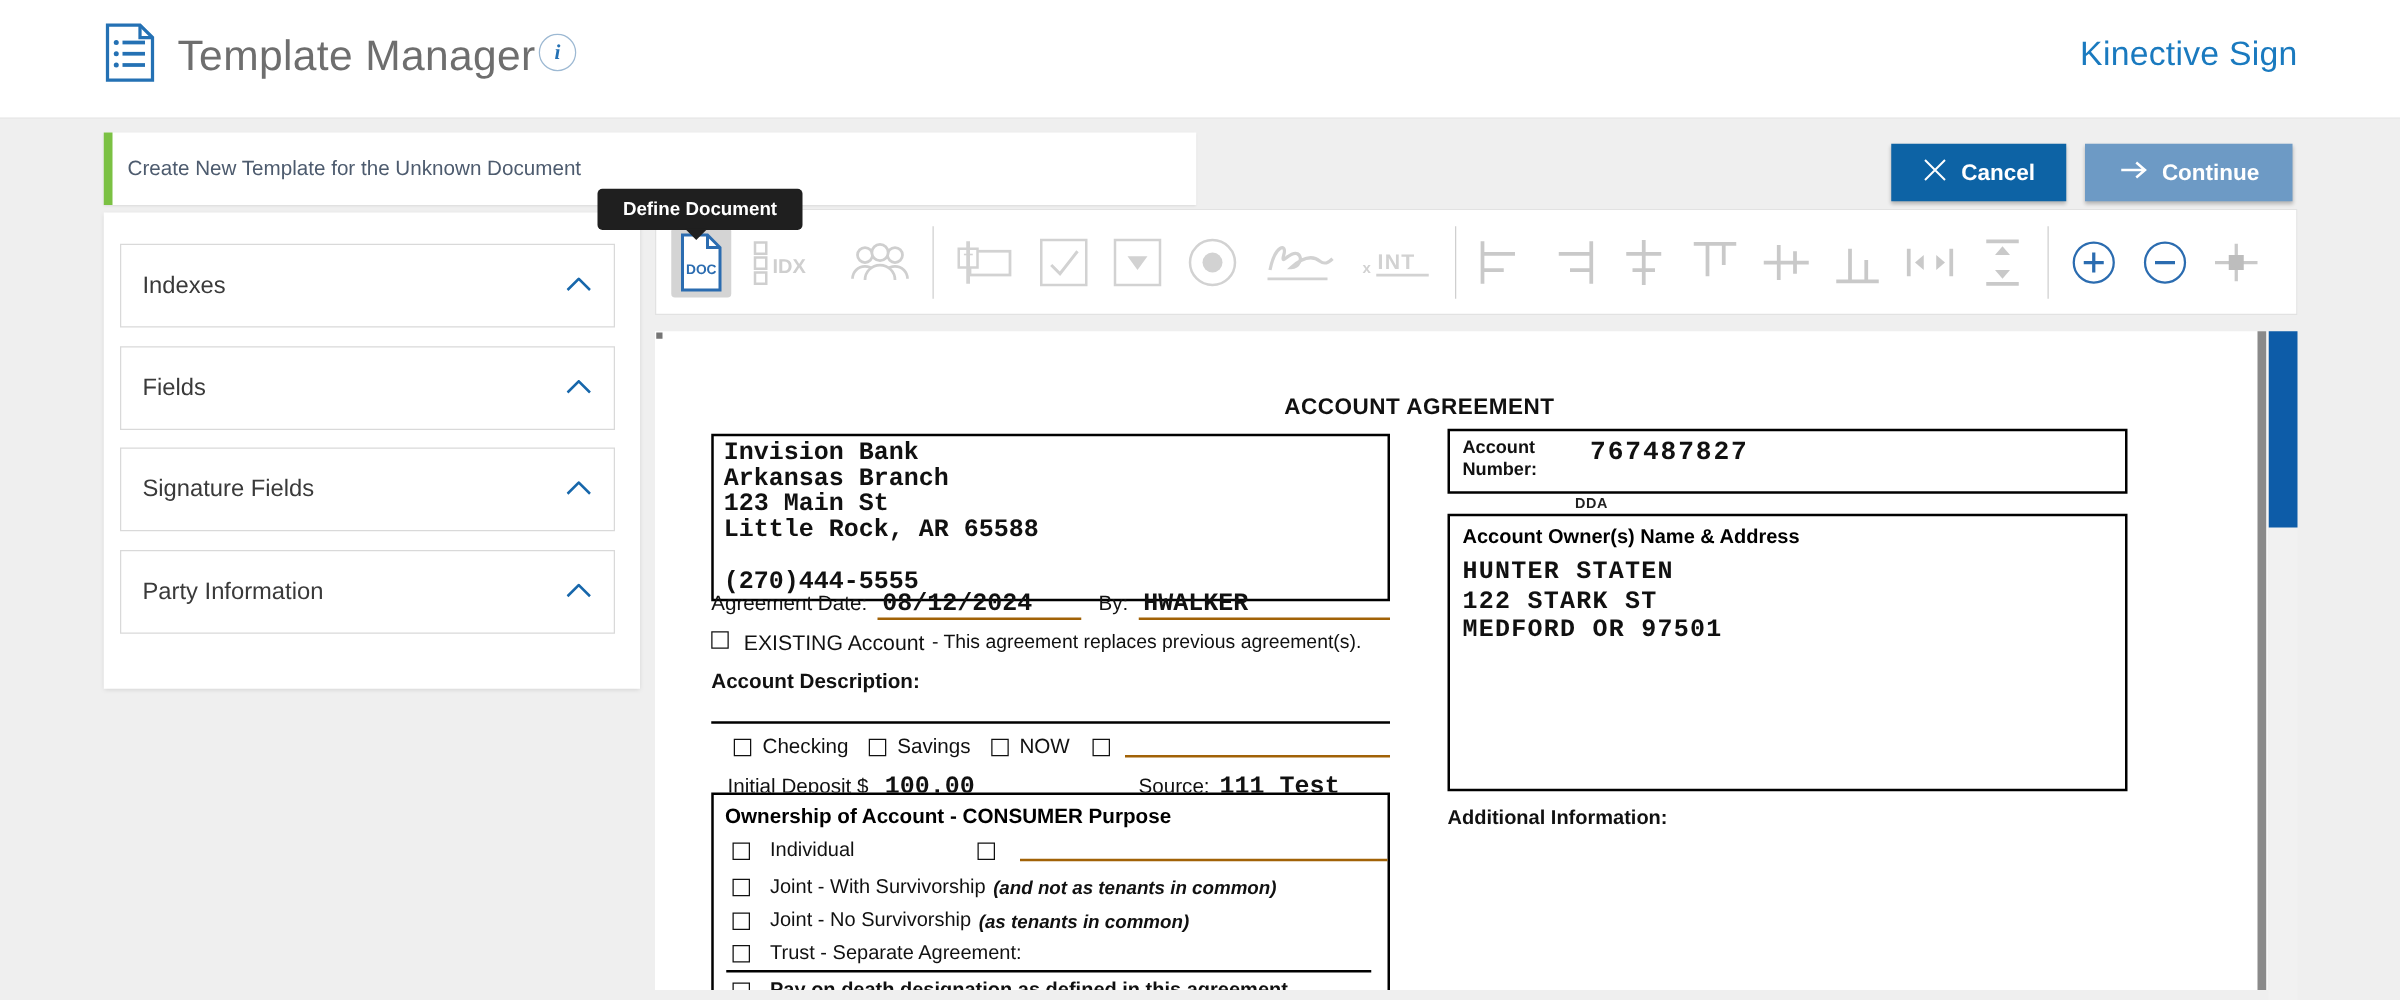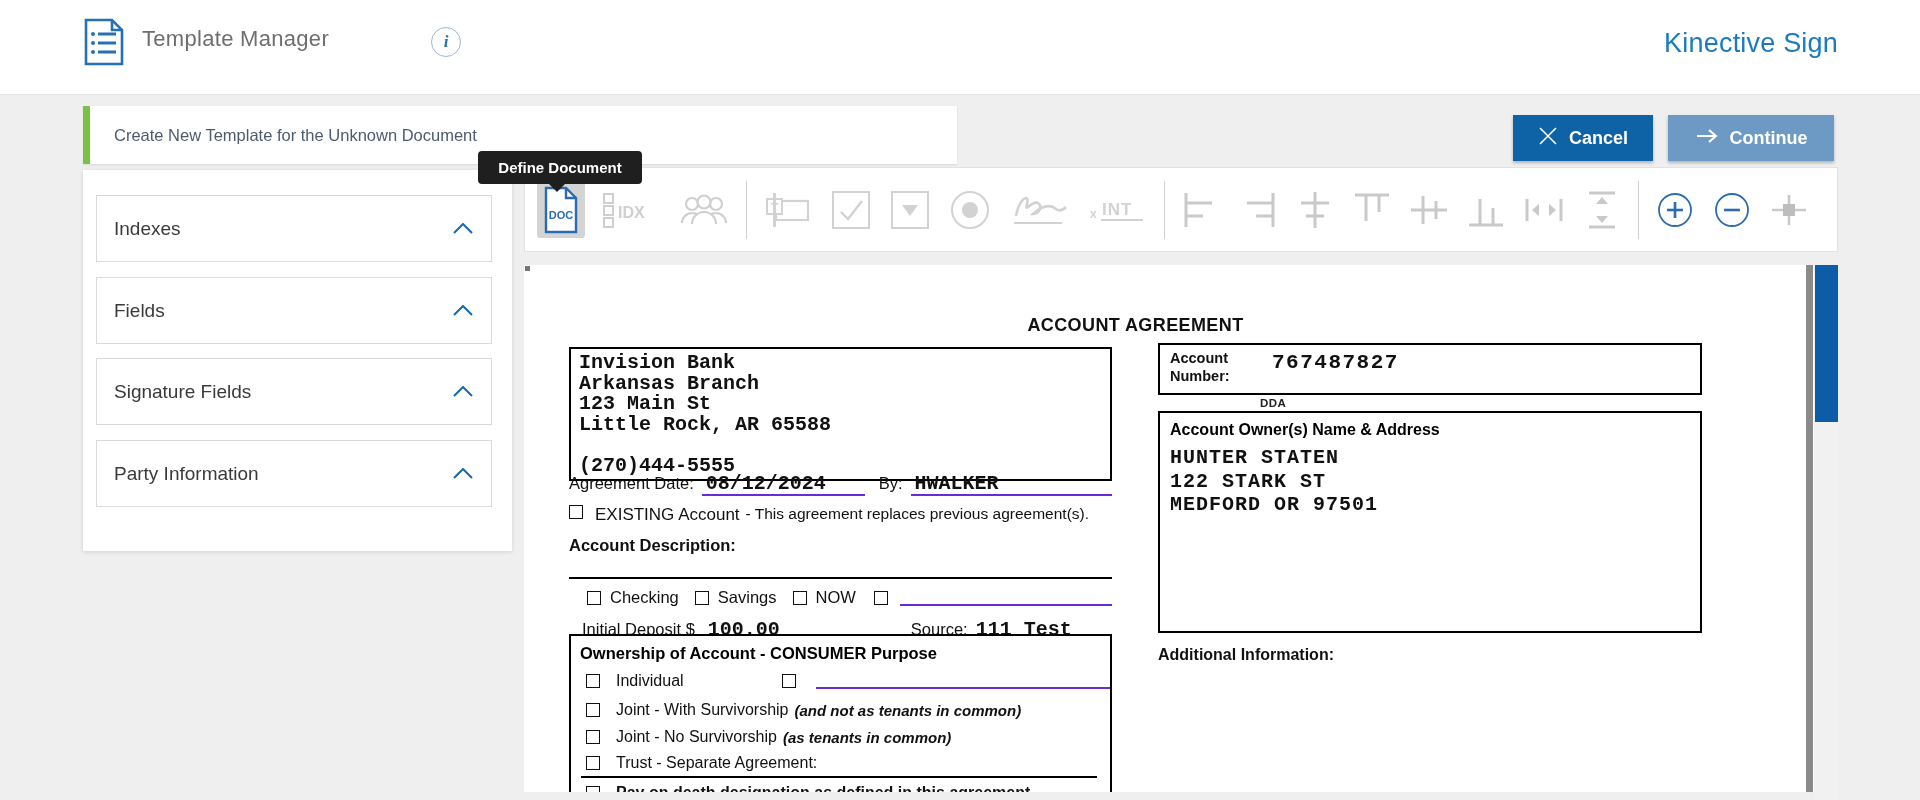--- a/index.html
+++ b/index.html
@@ -3,30 +3,30 @@
 <meta charset="utf-8">
 <style>
   * { margin:0; padding:0; box-sizing:border-box; }
   html,body { width:1920px; height:800px; overflow:hidden; }
   body { background:#efefef; font-family:"Liberation Sans", sans-serif; position:relative; }
 
   
   .header { position:absolute; left:0; top:0; width:1920px; height:95px; background:#ffffff;
             border-bottom:1px solid #e3e3e3; }
   .logo { position:absolute; left:83px; top:17px; }
-  .app-title { position:absolute; left:142px; top:26px; font-size:22px; color:#6e6e6e; letter-spacing:.3px; }
+  .app-title { position:absolute; left:142px; top:26px; font-size:34px; color:#6e6e6e; letter-spacing:.3px; }
   .info-btn { position:absolute; left:431px; top:27px; width:30px; height:30px; border-radius:50%;
               border:1.5px solid #9db9d3; background:#fff; color:#2471b4;
               font-family:"Liberation Serif", serif; font-style:italic; font-weight:bold; font-size:17px;
               display:flex; align-items:center; justify-content:center; cursor:pointer; }
   .brand { position:absolute; right:82px; top:28px; font-size:27px; color:#1a7abf; letter-spacing:.2px; }
 
   
   .crumb-strip { position:absolute; left:83px; top:106px; width:874px; height:58px; background:#fff;
-                 box-shadow:0 1px 2px rgba(0,0,0,.10); display:flex; align-items:center;gap:12px; }
+                 box-shadow:0 1px 2px rgba(0,0,0,.10); display:flex; align-items:center; }
   .crumb-green { width:7px; height:58px; background:#7bc143; flex:none; }
   .crumb-text { margin-left:12px; font-size:16.5px; color:#4d5b6e; }
   .btn { position:absolute; top:115px; height:46px; border:none; color:#fff; font-size:18px; font-weight:600;
          display:flex; align-items:center; justify-content:center; gap:11px; cursor:pointer;
          box-shadow:0 2px 3px rgba(0,0,0,.25); font-family:"Liberation Sans", sans-serif; }
   .btn-cancel { left:1513px; width:140px; background:#0d63a5; }
   .btn-continue { left:1668px; width:166px; background:#6d9ac5; }
 
   
   .tooltip { position:absolute; left:478px; top:151px; width:164px; height:33px; background:#1f1f1f;
@@ -59,21 +59,21 @@
 
   
   .doc-title { position:absolute; left:45px; top:50px; width:1133px; text-align:center;
                font-size:18px; font-weight:bold; color:#111; letter-spacing:.4px; }
   .dbox { position:absolute; border:2px solid #000; background:#fff; }
   .mono { font-family:"Liberation Mono","DejaVu Sans Mono",monospace; font-weight:bold; color:#111; }
   .bank-box { left:45px; top:82px; width:543px; height:134px; padding:4px 8px; }
   .bank-line { font-size:20px; line-height:20.5px; white-space:pre; }
   .frow { position:absolute; left:45px; width:543px; display:flex; align-items:flex-start; color:#111; }
   .flabel { font-size:16.5px; color:#111; }
-  .uline { border-bottom:2px solid #6d28d9; }
+  .uline { border-bottom:2px solid #a16207; }
   .mval { font-size:20px; line-height:20px; }
   .cb { display:inline-block; width:14px; height:14px; border:1.5px solid #111; background:#fff; flex:none; }
   .hrule { position:absolute; height:2px; background:#000; }
   .own-box { left:45px; top:369px; width:543px; height:240px; }
   .own-row { position:absolute; left:0; width:100%; display:flex; align-items:baseline; }
   .own-row .cb { margin-left:15px; align-self:center; }
   .own-label { margin-left:16px; font-size:16px; color:#111; }
   .own-note { margin-left:6px; font-size:15px; font-style:italic; font-weight:bold; color:#111; }
   .acct-box { left:634px; top:78px; width:544px; height:52px; display:flex; padding:4px 0 0 10px; }
   .blabel { font-size:14.5px; font-weight:bold; color:#111; line-height:1.25; }

